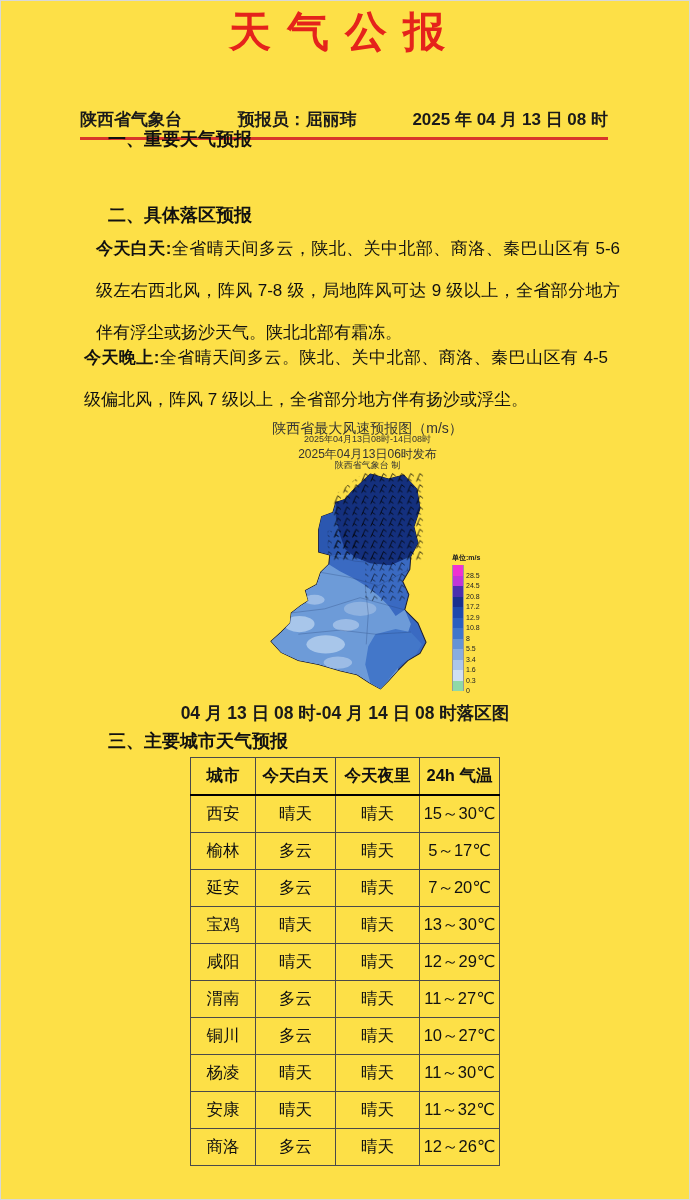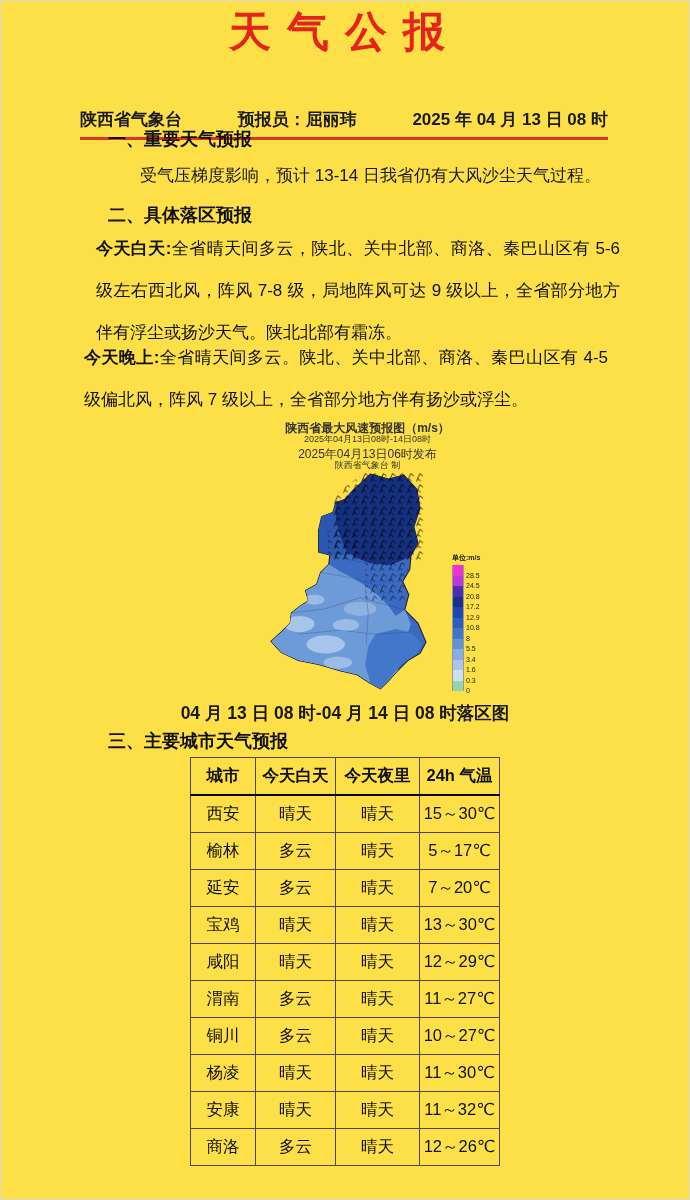--- a/index.html
+++ b/index.html
@@ -15,21 +15,21 @@
   #heading-1{top:127px;left:108px;}
   #para-1{top:164px;left:140px;width:480px;font-size:17px;}
   #heading-2{top:203px;left:108px;}
   .body-para{font-size:17px;line-height:42px;text-align:justify;color:#111;}
   #para-day{top:228px;left:96px;width:524px;}
   #para-night{top:337px;left:84px;width:524px;}
   .para-label{font-weight:bold;}
   
   #map-fig{top:420px;left:245px;width:260px;height:280px;}
   .map-title{position:absolute;left:0;width:245px;text-align:center;color:#333;}
-  #map-t1{top:0;font-size:12px;font-weight:bold;}
+  #map-t1{top:0;font-size:14px;font-weight:normal;}
   #map-t2{top:13px;font-size:9px;}
   #map-t3{top:26px;font-size:12px;}
   #map-t4{top:39px;font-size:9px;}
   #province-svg{position:absolute;top:52px;left:23px;}
   #map-legend{position:absolute;top:133px;left:207px;width:52px;}
   #legend-title{font-size:7px;color:#222;margin-bottom:2px;font-weight:bold;}
   .leg-row{display:flex;align-items:flex-end;height:10.5px;}
   .leg-swatch{width:10px;height:10.5px;border-left:1px solid #999;border-right:1px solid #999;}
   .leg-label{font-size:7px;color:#222;margin-left:2px;line-height:7px;transform:translateY(3px);}
   #map-caption{top:701px;left:0;right:0;text-align:center;font-size:17.5px;font-weight:bold;}
@@ -48,21 +48,20 @@
 
   <div id="doc-title" class="abs">天气公报</div>
 
   <div id="header-line" class="abs">
     <span>陕西省气象台</span>
     <span>预报员：屈丽玮</span>
     <span>2025 年 04 月 13 日 08 时</span>
   </div>
 
   <div id="heading-1" class="abs sec-heading">一、重要天气预报</div>
-  <div id="para-1" class="abs">受气压梯度影响，预计 13-14 日我省仍有大风沙尘天气过程。</div>
 
   <div id="heading-2" class="abs sec-heading">二、具体落区预报</div>
 
   <div id="para-day" class="abs body-para">
     <span class="para-label">今天白天:</span><span>全省晴天间多云，陕北、关中北部、商洛、秦巴山区有 5-6 级左右西北风，阵风 7-8 级，局地阵风可达 9 级以上，全省部分地方伴有浮尘或扬沙天气。陕北北部有霜冻。</span>
   </div>
 
   <div id="para-night" class="abs body-para">
     <span class="para-label">今天晚上:</span><span>全省晴天间多云。陕北、关中北部、商洛、秦巴山区有 4-5 级偏北风，阵风 7 级以上，全省部分地方伴有扬沙或浮尘。</span>
   </div>

